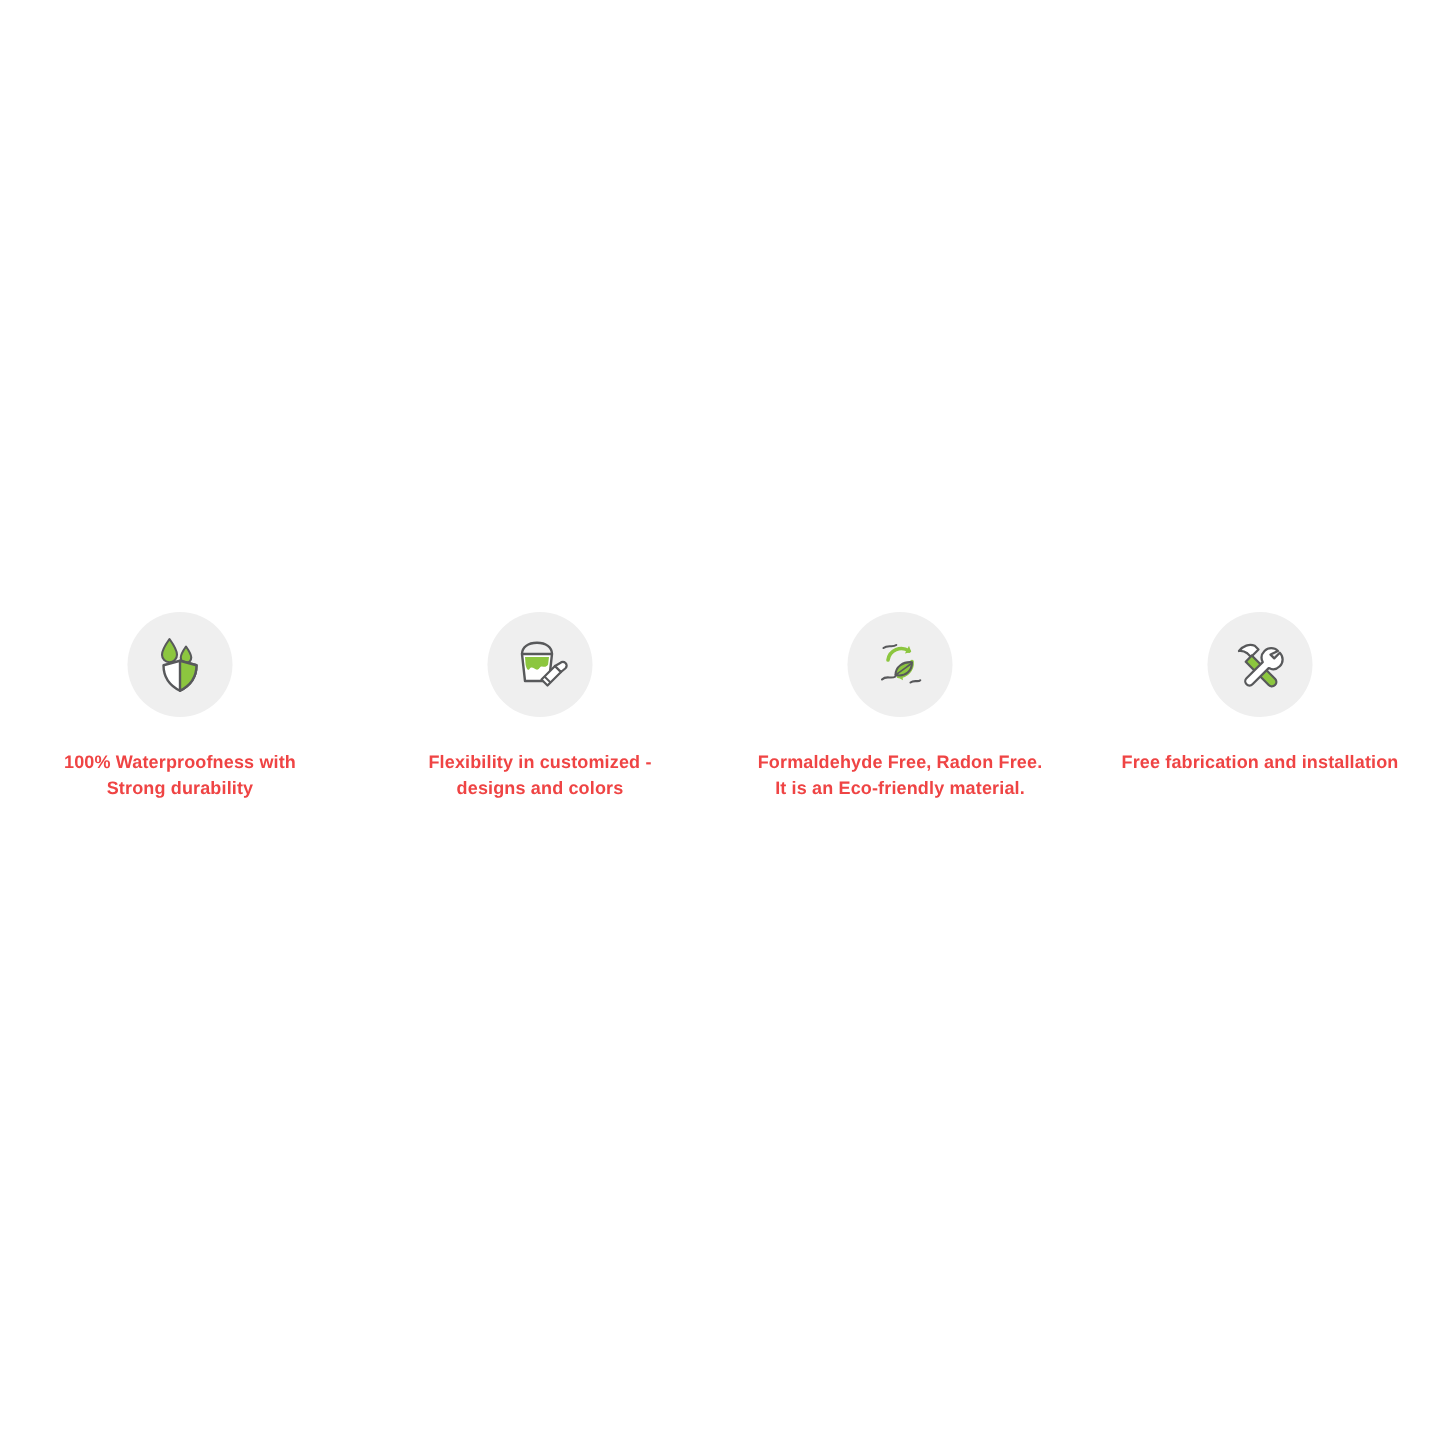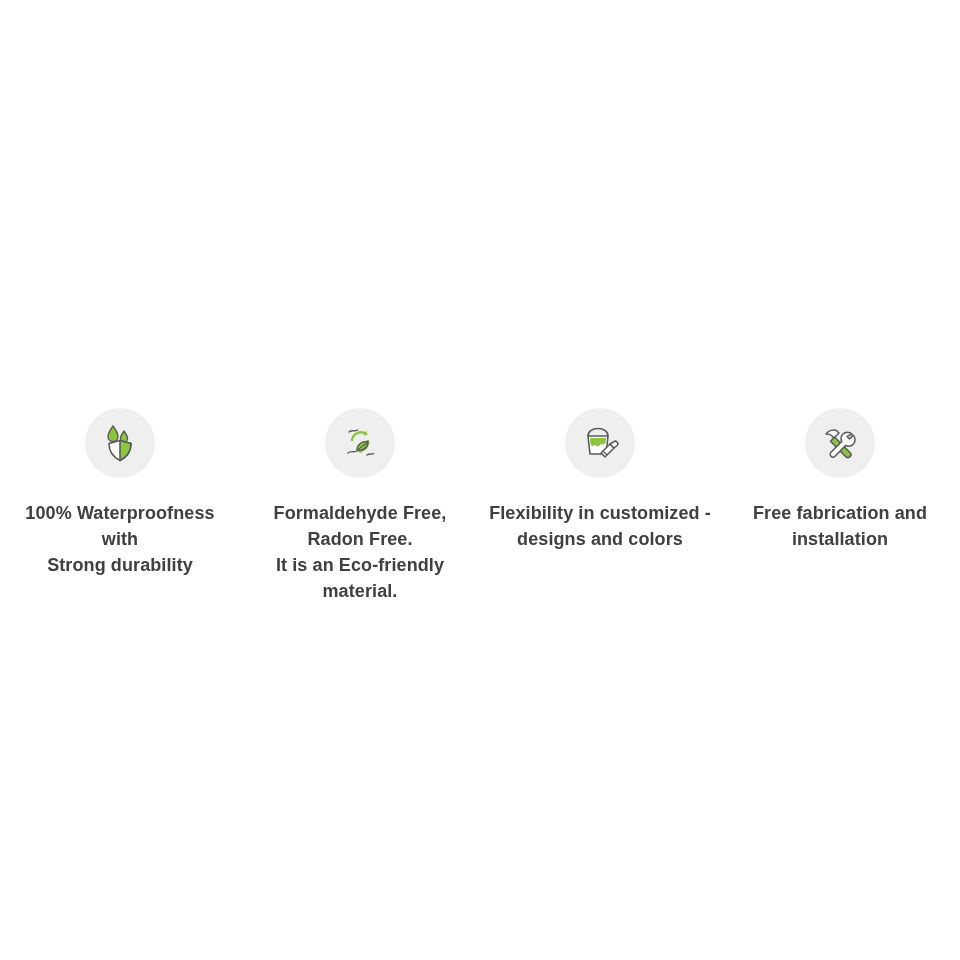--- a/index.html
+++ b/index.html
@@ -38,23 +38,23 @@
     background: #efefef;
     display: flex;
     align-items: center;
     justify-content: center;
     margin-bottom: 22px;
   }
   .icon-circle svg {
     display: block;
   }
   .feature-caption {
-    font-size: 18px;
+    font-size: 12px;
     font-weight: bold;
-    color: #404040;
+    color: #ef4444;
     line-height: 1.45;
     letter-spacing: 0.1px;
     white-space: pre-line;
     padding: 0 6px;
   }
 </style>
 </head>
 <body>
 
 <div class="features-strip">
@@ -71,20 +71,38 @@
       </svg>
     </div>
     <div class="feature-caption">100% Waterproofness with
 Strong durability</div>
   </div>
 
   <div class="feature">
     <div class="icon-circle">
       <svg width="46" height="46" viewBox="0 0 46 46" aria-hidden="true">
 
+        <path d="M11 16 L31 16 L29 34 L13 34 Z" fill="#ffffff" stroke="#58595b" stroke-width="1.6" stroke-linejoin="round"></path>
+        <path d="M11 16 C11 11.5 15 8.5 21 8.5 C27 8.5 31 11.5 31 16" fill="none" stroke="#58595b" stroke-width="1.6"></path>
+
+        <path d="M13 18 L29 18 L28.4 23 C26 26.5 24.5 22.5 22.5 25.5 C20.5 28.5 18 23 16 26 C14.8 27.8 13.8 25 13.4 23 Z" fill="#8cc63f"></path>
+
+        <path d="M24 33 L33 24 L37 28 L28 37 Z" fill="#ffffff" stroke="#58595b" stroke-width="1.5" stroke-linejoin="round"></path>
+        <path d="M33 24 L37 28 L40 25.5 C41 24.5 41 23 40 22 C39 21 37.5 21 36.5 22 Z" fill="#ffffff" stroke="#58595b" stroke-width="1.5" stroke-linejoin="round"></path>
+        <path d="M26 31 L30 35" fill="none" stroke="#58595b" stroke-width="1.3"></path>
+      </svg>
+    </div>
+    <div class="feature-caption">Flexibility in customized -
+designs and colors</div>
+  </div>
+
+  <div class="feature">
+    <div class="icon-circle">
+      <svg width="46" height="46" viewBox="0 0 46 46" aria-hidden="true">
+
         <path d="M15 20 A9 9 0 0 1 29 14" fill="none" stroke="#8cc63f" stroke-width="2.4" stroke-linecap="round"></path>
         <path d="M29 10.5 L30.5 14.6 L26.3 15.6 Z" fill="#8cc63f"></path>
         <path d="M31 21 A9 9 0 0 1 22 31" fill="none" stroke="#8cc63f" stroke-width="2.4" stroke-linecap="round"></path>
         <path d="M25 33.5 L21.2 31.3 L24.3 28.2 Z" fill="#8cc63f"></path>
 
         <path d="M20 30 C20 24.5 25 21 31 21.5 C31 27 27 31.5 20 30 Z" fill="#8cc63f" stroke="#58595b" stroke-width="1.4" stroke-linejoin="round"></path>
         <path d="M20 30 C23 28 27 25 30.5 22.5" fill="none" stroke="#58595b" stroke-width="1.1" stroke-linecap="round"></path>
 
         <path d="M11 33 C14 30 17 33 20 31" fill="none" stroke="#58595b" stroke-width="1.4" stroke-linecap="round"></path>
         <path d="M12 12 C15 9.5 18 12 20.5 10" fill="none" stroke="#58595b" stroke-width="1.4" stroke-linecap="round"></path>
@@ -92,38 +110,20 @@
       </svg>
     </div>
     <div class="feature-caption">Formaldehyde Free, Radon Free.
 It is an Eco-friendly material.</div>
   </div>
 
   <div class="feature">
     <div class="icon-circle">
       <svg width="46" height="46" viewBox="0 0 46 46" aria-hidden="true">
 
-        <path d="M11 16 L31 16 L29 34 L13 34 Z" fill="#ffffff" stroke="#58595b" stroke-width="1.6" stroke-linejoin="round"></path>
-        <path d="M11 16 C11 11.5 15 8.5 21 8.5 C27 8.5 31 11.5 31 16" fill="none" stroke="#58595b" stroke-width="1.6"></path>
-
-        <path d="M13 18 L29 18 L28.4 23 C26 26.5 24.5 22.5 22.5 25.5 C20.5 28.5 18 23 16 26 C14.8 27.8 13.8 25 13.4 23 Z" fill="#8cc63f"></path>
-
-        <path d="M24 33 L33 24 L37 28 L28 37 Z" fill="#ffffff" stroke="#58595b" stroke-width="1.5" stroke-linejoin="round"></path>
-        <path d="M33 24 L37 28 L40 25.5 C41 24.5 41 23 40 22 C39 21 37.5 21 36.5 22 Z" fill="#ffffff" stroke="#58595b" stroke-width="1.5" stroke-linejoin="round"></path>
-        <path d="M26 31 L30 35" fill="none" stroke="#58595b" stroke-width="1.3"></path>
-      </svg>
-    </div>
-    <div class="feature-caption">Flexibility in customized -
-designs and colors</div>
-  </div>
-
-  <div class="feature">
-    <div class="icon-circle">
-      <svg width="46" height="46" viewBox="0 0 46 46" aria-hidden="true">
-
         <path d="M9 14 C11.5 10.5 16 9 19.5 10.5 L22 13 L17 18 L14.5 15.5 C12.5 14 10.5 13.8 9 14 Z" fill="#ffffff" stroke="#58595b" stroke-width="1.5" stroke-linejoin="round"></path>
 
         <path d="M17.5 17 L33 32.5 C34.2 33.7 34.2 35.5 33 36.7 C31.8 37.9 30 37.9 28.8 36.7 L13.5 21.2 Z" fill="#8cc63f" stroke="#58595b" stroke-width="1.5" stroke-linejoin="round"></path>
 
         <path d="M35 14 C32.5 11.5 28.5 11.5 26 14 C24 16 23.6 19 24.8 21.4 L14 32.2 C12.9 33.3 12.9 35.1 14 36.2 C15.1 37.3 16.9 37.3 18 36.2 L28.8 25.4 C31.2 26.6 34.2 26.2 36.2 24.2 C38.7 21.7 38.7 17.7 36.2 15.2 L32.5 18.9 L30 16.4 Z" fill="#ffffff" stroke="#58595b" stroke-width="1.5" stroke-linejoin="round"></path>
       </svg>
     </div>
     <div class="feature-caption">Free fabrication and installation</div>
   </div>
 

